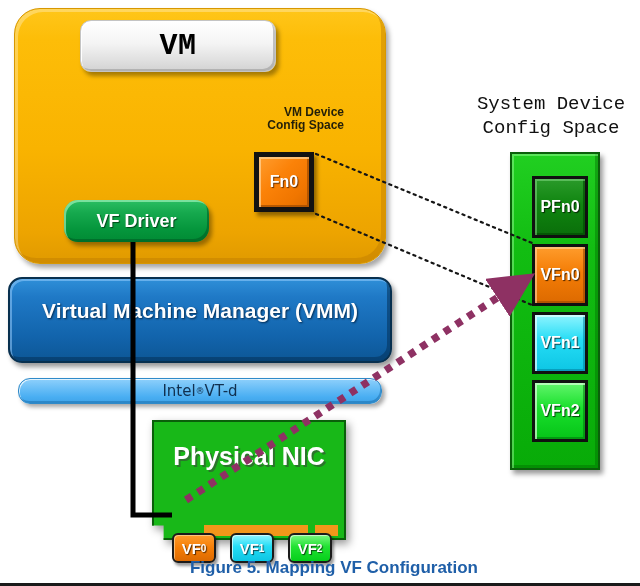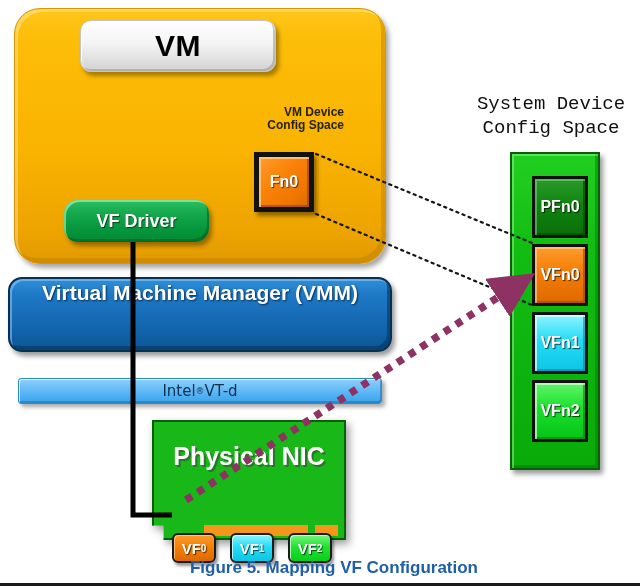--- a/index.html
+++ b/index.html
@@ -31,21 +31,21 @@
   .vm-title{
     position:absolute;left:80px;top:20px;width:194px;height:50px;
     border-radius:11px;
     background:linear-gradient(180deg,#ffffff 0%,#f4f4f4 45%,#e2e2e2 75%,#d2d2d2 100%);
     box-shadow:
       inset 1px 1px 0 #ffffff,
       inset -2px -2px 0 rgba(150,150,150,.55),
       3px 4px 4px rgba(0,0,0,.35);
     border:1px solid #c4c4c4;
     display:flex;align-items:center;justify-content:center;
-    color:#000;font-size:30px;font-weight:bold;letter-spacing:.5px;
+    color:#000;font-size:30px;font-weight:bold;letter-spacing:.5px;font-family:Liberation Mono, monospace;
   }
 
   
   .vmdev-label{
     position:absolute;left:248px;top:106px;width:96px;
     text-align:right;color:#231f09;
     font-size:12px;font-weight:bold;line-height:13px;
     font-family:Liberation Sans, sans-serif;
   }
 
@@ -79,39 +79,39 @@
       inset 2px 2px 0 rgba(190,255,210,.55),
       inset -2px -3px 0 rgba(0,90,35,.55),
       3px 4px 4px rgba(0,0,0,.35);
     display:flex;align-items:center;justify-content:center;
     color:#fff;font-size:18px;font-weight:bold;
     text-shadow:1px 1px 1px rgba(0,60,20,.85);
   }
 
   
   .vmm{
-    position:absolute;left:8px;top:277px;width:384px;height:75px;
+    position:absolute;left:8px;top:277px;width:384px;height:86px;
     border-radius:14px;
     background:linear-gradient(180deg,#2f8fd8 0%,#1f79c6 22%,#1264ac 70%,#0d5796 100%);
     box-shadow:
       inset 2px 2px 0 rgba(160,210,255,.50),
       inset -3px -4px 0 rgba(4,50,90,.55),
       3px 4px 5px rgba(0,0,0,.40);
     border:2px solid #08304f;
     box-sizing:border-box;
     display:flex;align-items:flex-start;justify-content:center;
-    padding-top:2px;
+    padding-top:20px;
     color:#fff;font-size:21px;font-weight:bold;
     text-shadow:1px 1px 2px rgba(0,35,70,.9);
   }
 
   
   .vtd{
     position:absolute;left:18px;top:378px;width:364px;height:26px;
-    border-radius:3px;
+    border-radius:12px;
     background:linear-gradient(180deg,#8ed0fb 0%,#6dc0f7 35%,#49aef2 75%,#3fa3e8 100%);
     box-shadow:
       inset 1px 1px 0 rgba(255,255,255,.75),
       inset -1px -2px 0 rgba(20,100,160,.45),
       3px 3px 4px rgba(0,0,0,.35);
     border:1px solid #2f8ac9;
     box-sizing:border-box;
     display:flex;align-items:center;justify-content:center;
     color:#11304f;font-size:15px;font-weight:normal;
     font-family:"DejaVu Sans", sans-serif;

